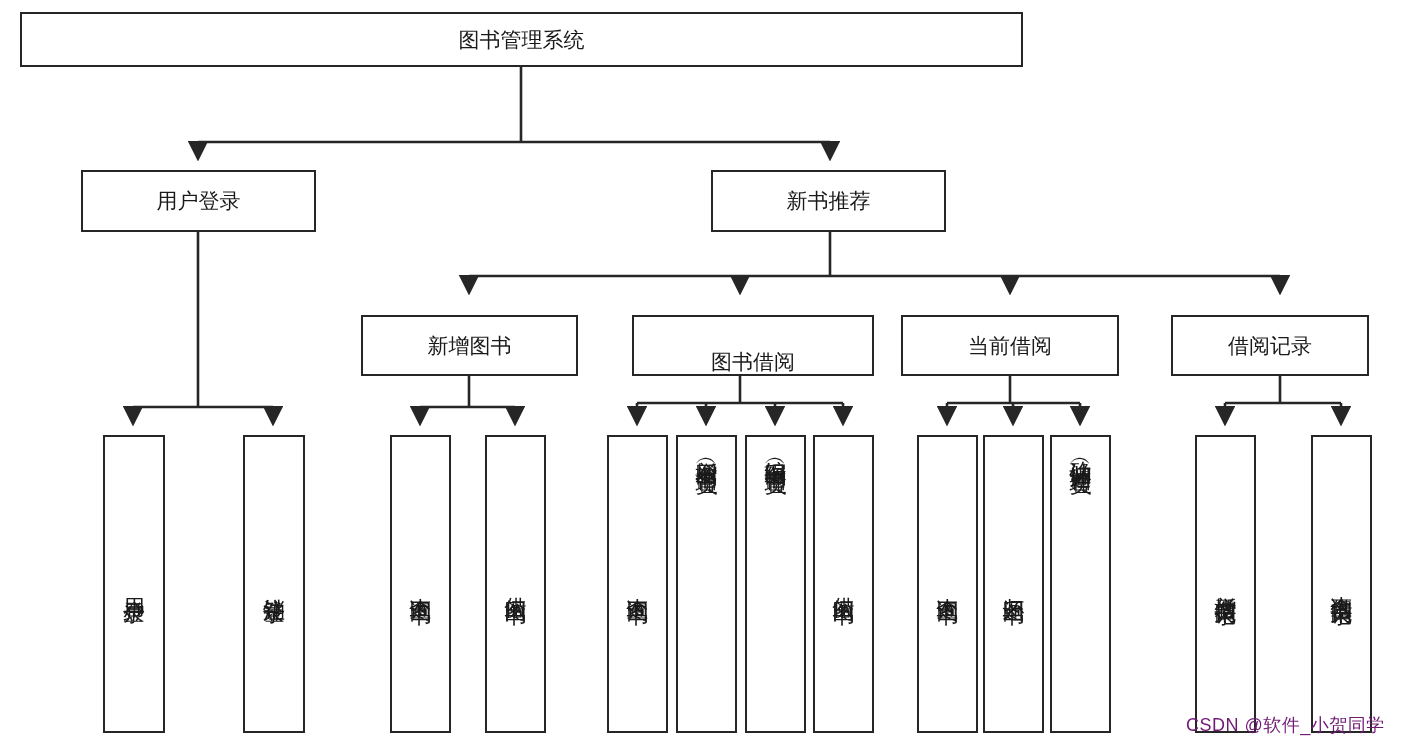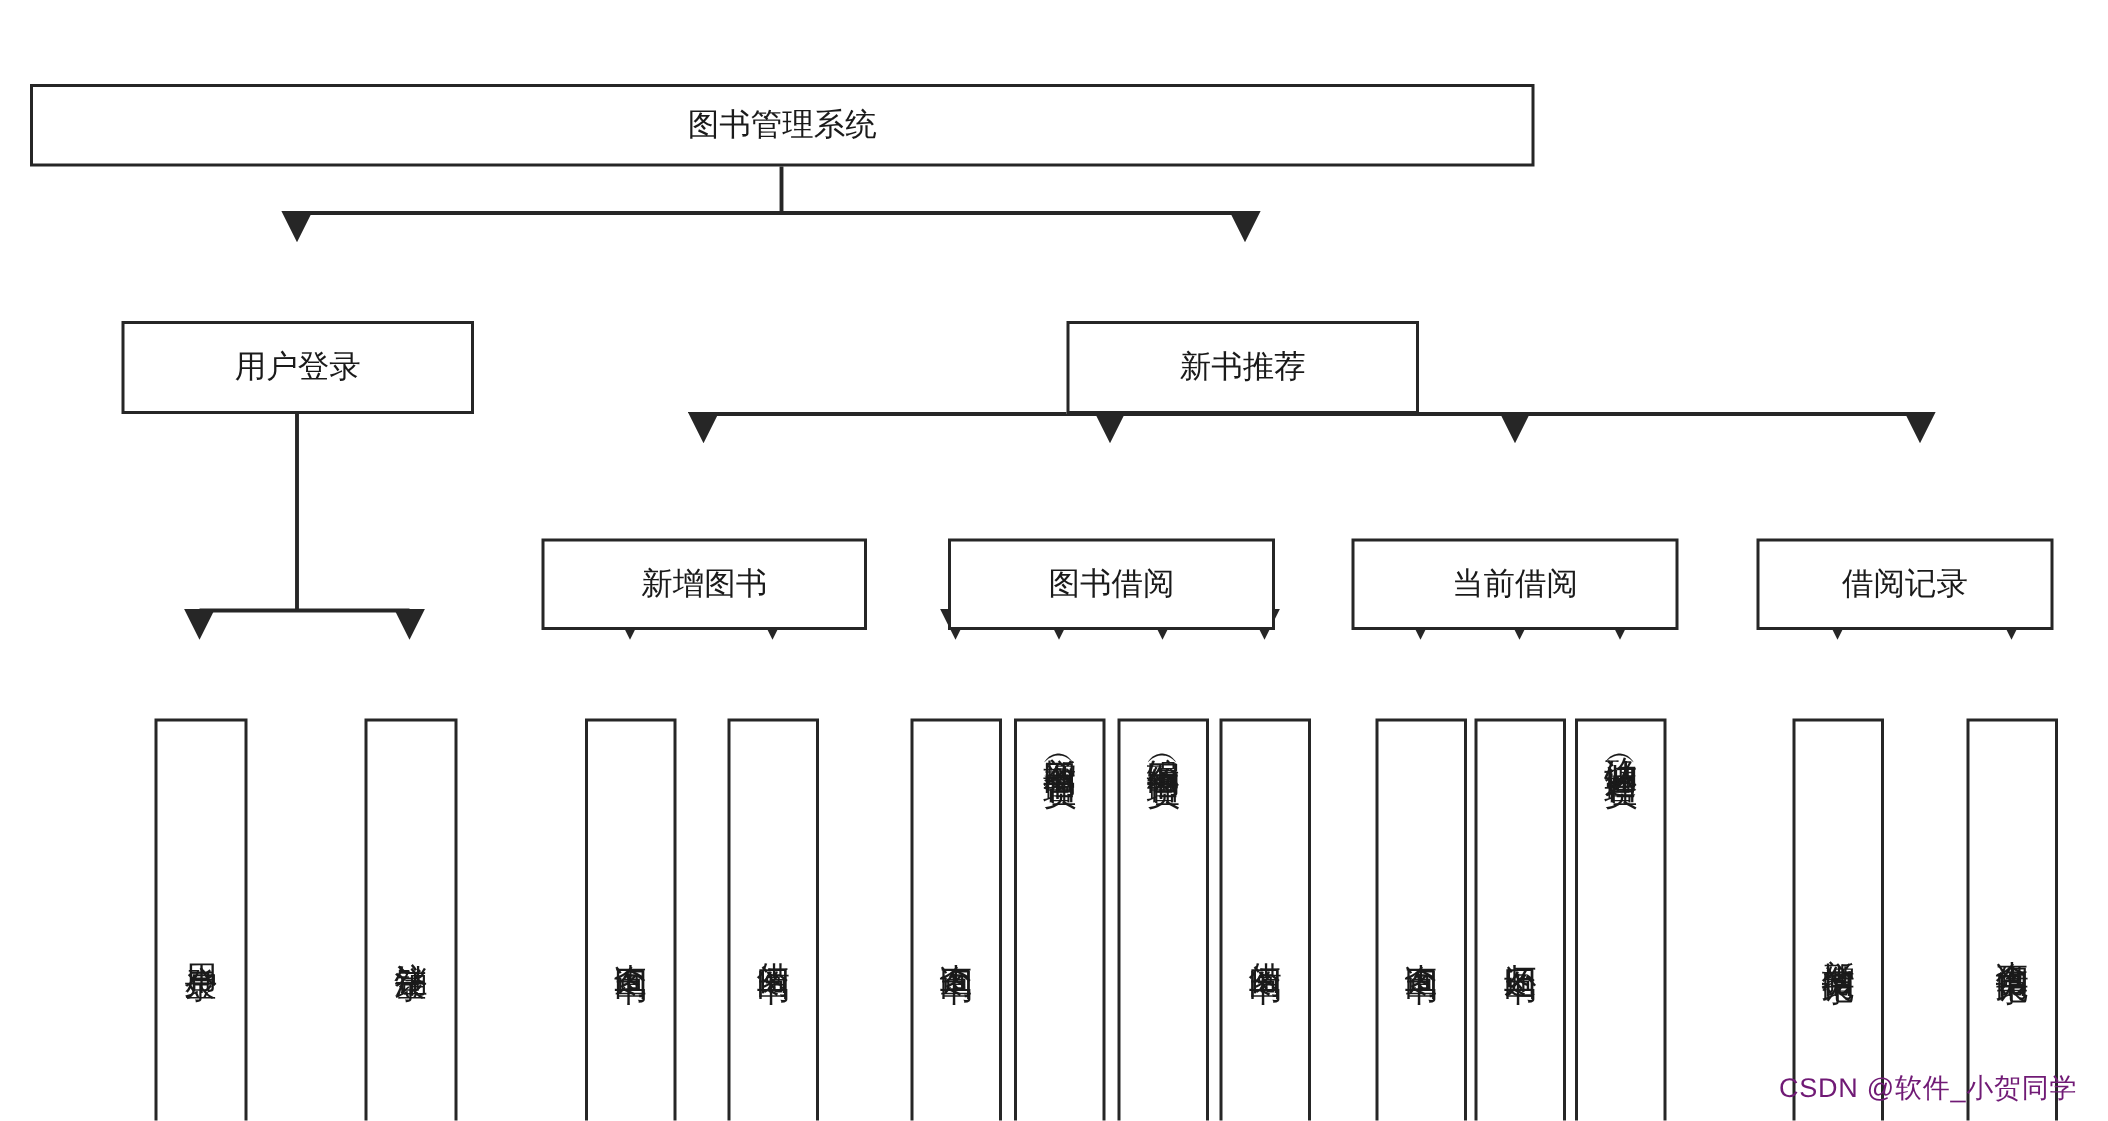--- a/index.html
+++ b/index.html
@@ -29,21 +29,20 @@
   .node {
     position: absolute;
     box-sizing: border-box;
     border: 2px solid #262626;
     background: #ffffff;
     color: #1a1a1a;
     display: flex;
     align-items: center;
     justify-content: center;
     overflow: hidden;
-    margin-top: 44px;
   }
   .node .label {
     display: block;
     text-align: center;
     line-height: 1.12;
     white-space: nowrap;
   }
   .node.h .label {
     font-size: 21px;
   }
@@ -138,21 +137,21 @@
   <div class="node h" style="left:81px; top:170px; width:235px; height:62px;">
     <span class="label">用户登录</span>
   </div>
   <div class="node h" style="left:711px; top:170px; width:235px; height:62px;">
     <span class="label">新书推荐</span>
   </div>
 
   <div class="node h" style="left:361px; top:315px; width:217px; height:61px;">
     <span class="label">新增图书</span>
   </div>
-  <div class="node h" style="left:632px; top:315px; width:218px; height:61px;">
+  <div class="node h" style="left:632px; top:315px; width:242px; height:61px;align-items:flex-end;">
     <span class="label">图书借阅</span>
   </div>
   <div class="node h" style="left:901px; top:315px; width:218px; height:61px;">
     <span class="label">当前借阅</span>
   </div>
   <div class="node h" style="left:1171px; top:315px; width:198px; height:61px;">
     <span class="label">借阅记录</span>
   </div>
 
   <div class="node v centered" style="left:103px; top:435px; width:62px; height:298px;">

